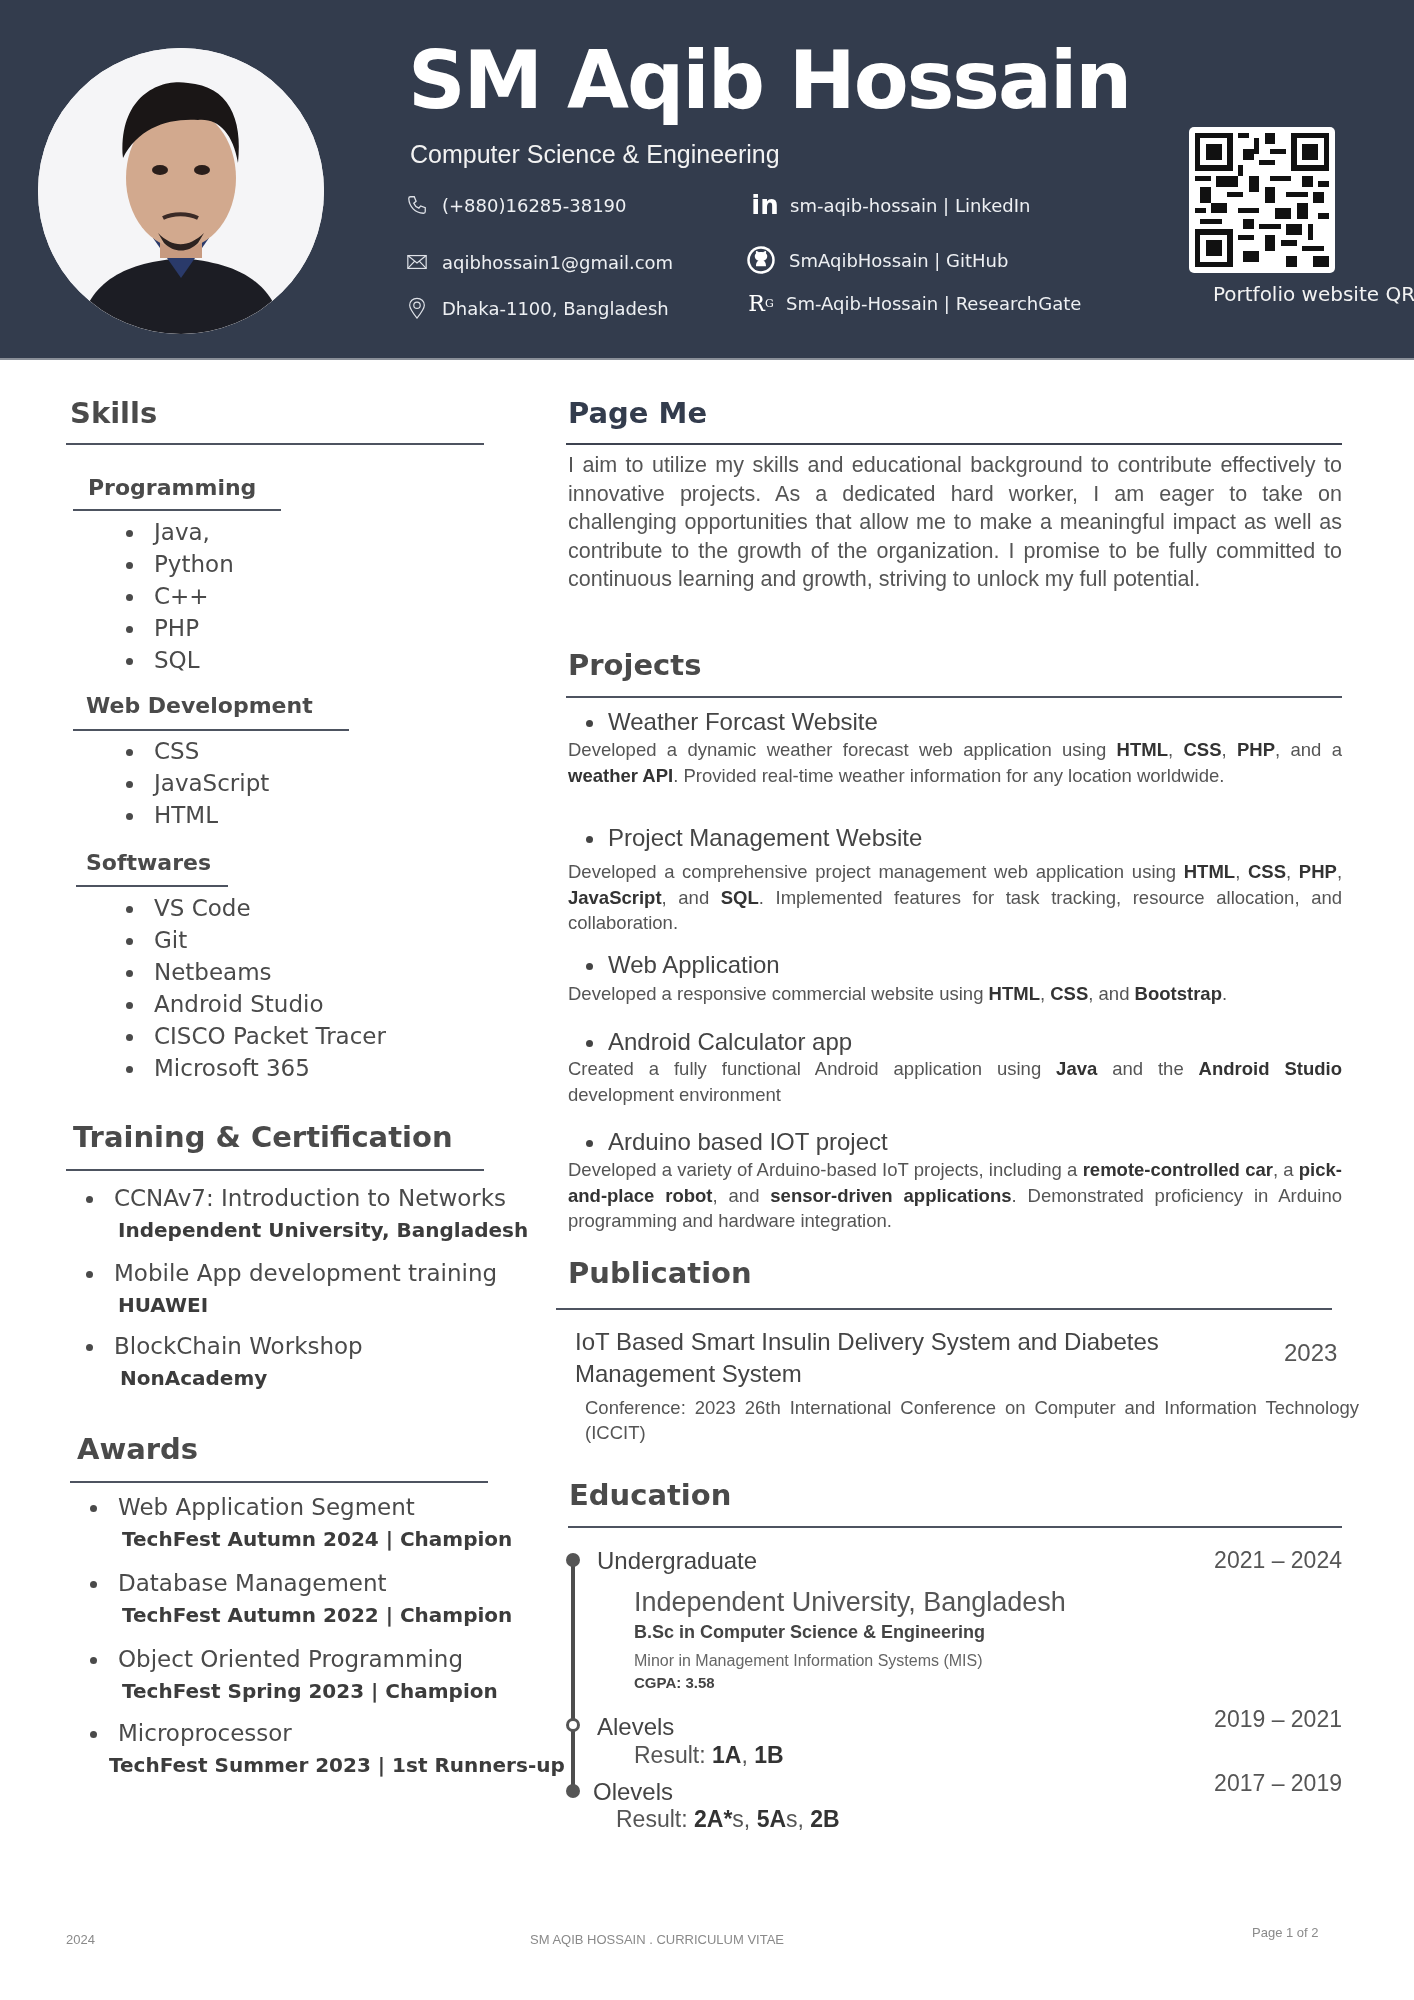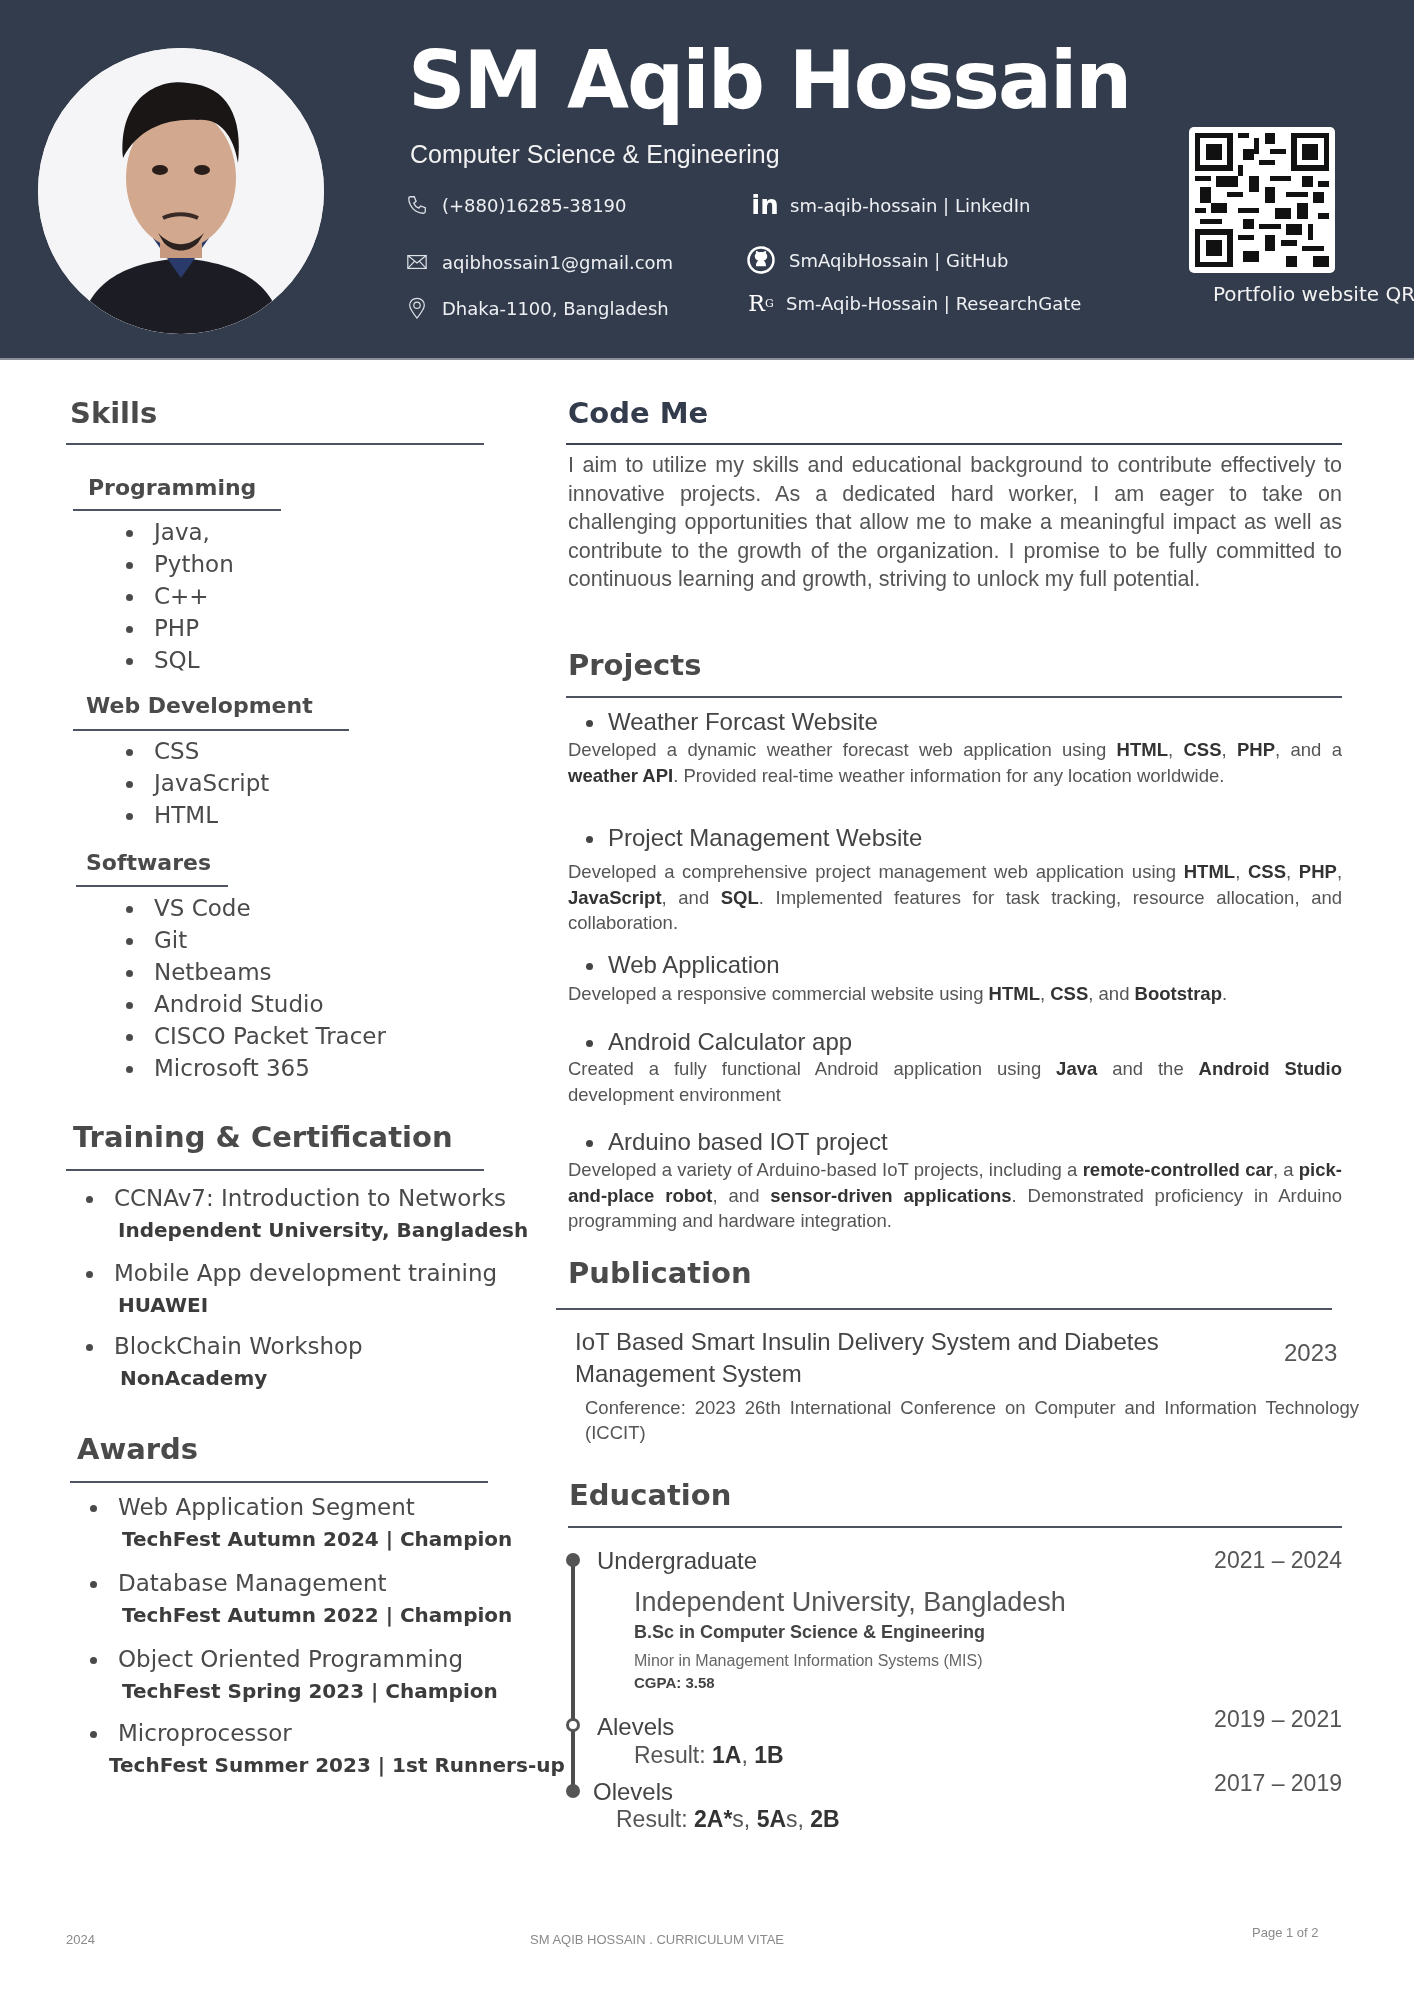--- a/index.html
+++ b/index.html
@@ -244,21 +244,21 @@
 </div>
 <div class="item" style="left:88px; top:1643px;">
   <div class="t">Object Oriented Programming</div>
   <div class="s" style="padding-left:34px;">TechFest Spring 2023 | Champion</div>
 </div>
 <div class="item" style="left:88px; top:1717px;">
   <div class="t">Microprocessor</div>
   <div class="s" style="padding-left:21px;">TechFest Summer 2023 | 1st Runners-up</div>
 </div>
 
-<div class="sec-title navy" style="left:568px; top:396px;">Code Me</div>
+<div class="sec-title navy" style="left:568px; top:396px;">Page Me</div>
 <div class="rule" style="left:566px; top:443px; width:776px; background:#3d4350;"></div>
 <div class="para" style="left:568px; top:451px; width:774px;">I aim to utilize my skills and educational background to contribute effectively to innovative projects. As a dedicated hard worker, I am eager to take on challenging opportunities that allow me to make a meaningful impact as well as contribute to the growth of the organization. I promise to be fully committed to continuous learning and growth, striving to unlock my full potential.</div>
 
 <div class="sec-title" style="left:568px; top:648px;">Projects</div>
 <div class="rule" style="left:566px; top:696px; width:776px;"></div>
 
 <div class="proj-title" style="left:580px; top:708px;">Weather Forcast Website</div>
 <div class="proj-desc" style="left:568px; top:737px; width:774px;">Developed a dynamic weather forecast web application using <b>HTML</b>, <b>CSS</b>, <b>PHP</b>, and a <b>weather API</b>. Provided real-time weather information for any location worldwide.</div>
 
 <div class="proj-title" style="left:580px; top:824px;">Project Management Website</div>

